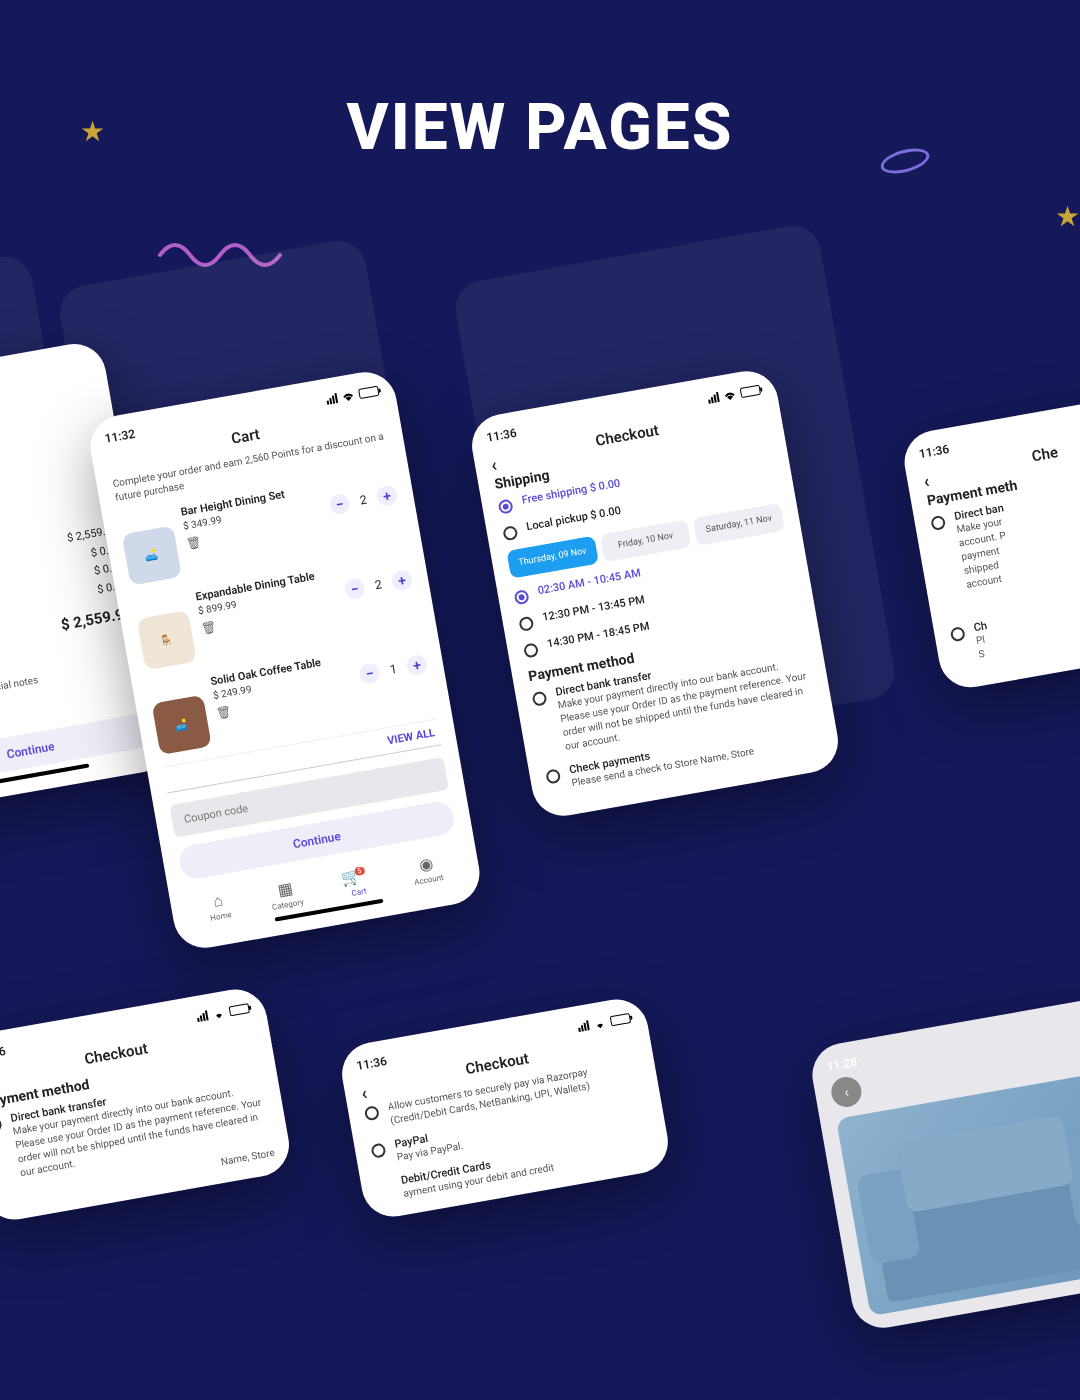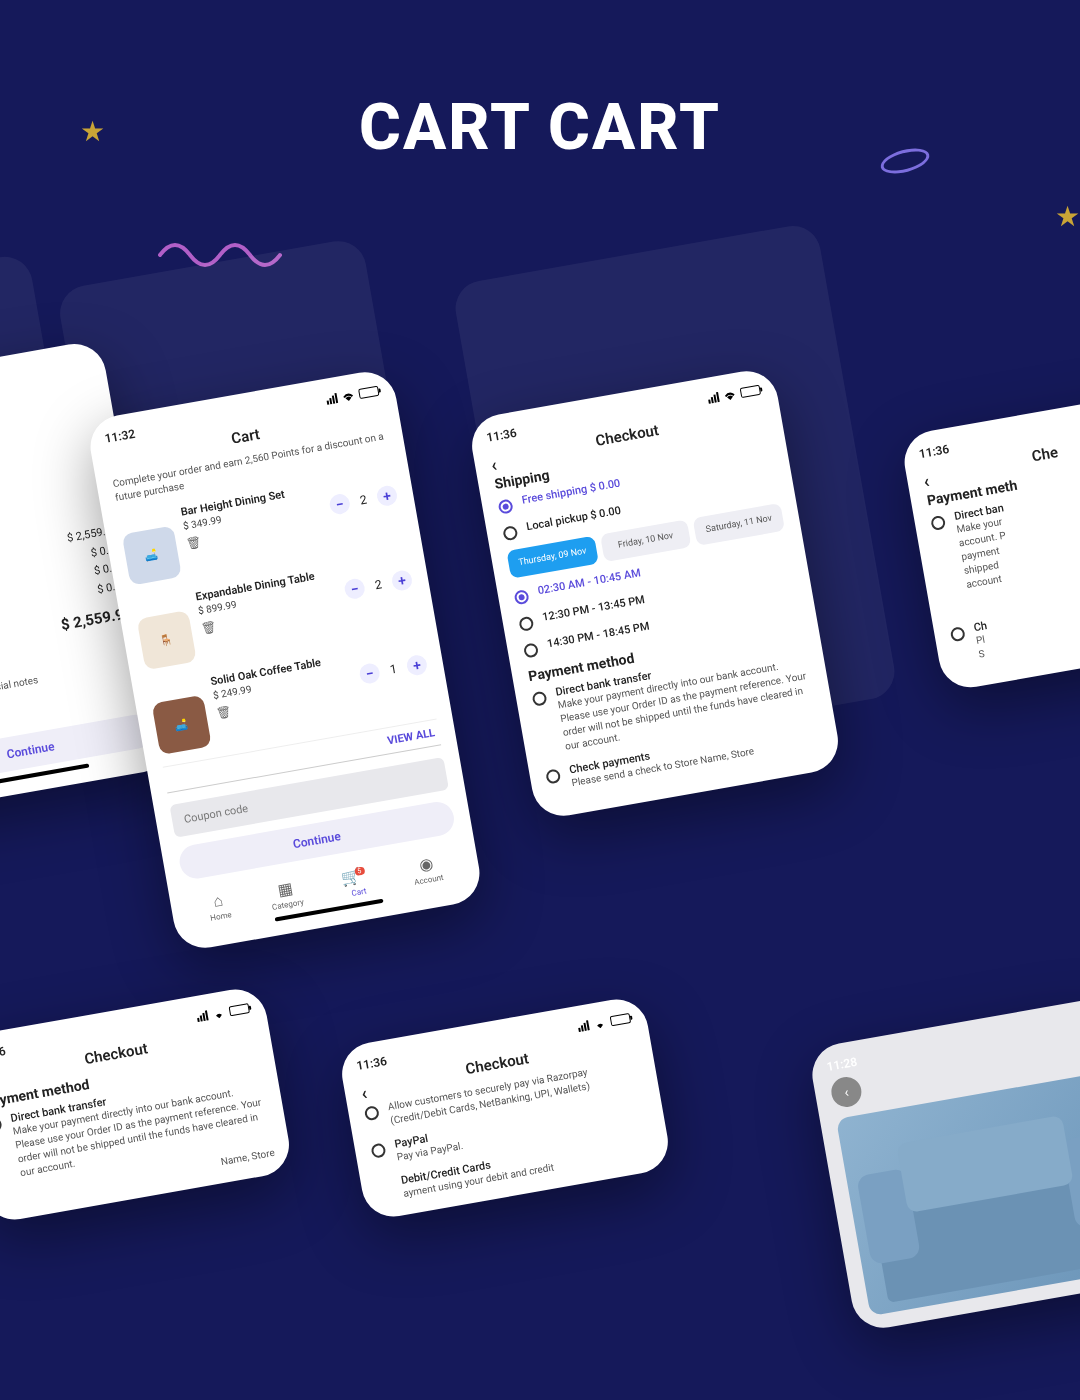--- a/index.html
+++ b/index.html
@@ -81,21 +81,21 @@
 #p2{top:390px;left:130px;width:310px;transform:rotate(-10deg);}
 #p3{top:390px;left:500px;width:310px;transform:rotate(-10deg);}
 #p4{top:410px;right:-120px;width:280px;transform:rotate(-10deg);}
 #p5{top:1010px;left:-30px;width:310px;transform:rotate(-10deg);}
 #p6{top:1020px;left:350px;width:310px;transform:rotate(-10deg);}
 #p7{top:1020px;right:-60px;width:310px;transform:rotate(-10deg);background:#e8e8ec;}
 </style>
 </head>
 <body>
 
-<div class="title">CART CART</div>
+<div class="title">VIEW PAGES</div>
 <div class="star star1">★</div>
 <div class="star star2">★</div>
 <div class="ring"></div>
 <div class="squiggle">
 <svg viewBox="0 0 130 40">
       <path d="M5 25 Q 20 5, 35 25 T 65 25 T 95 25 T 125 25" stroke="#b15fc7" stroke-width="4" fill="none" stroke-linecap="round"></path>
     </svg>
 </div>
 
 <div id="p-bg1" class="phone-bg"></div>

